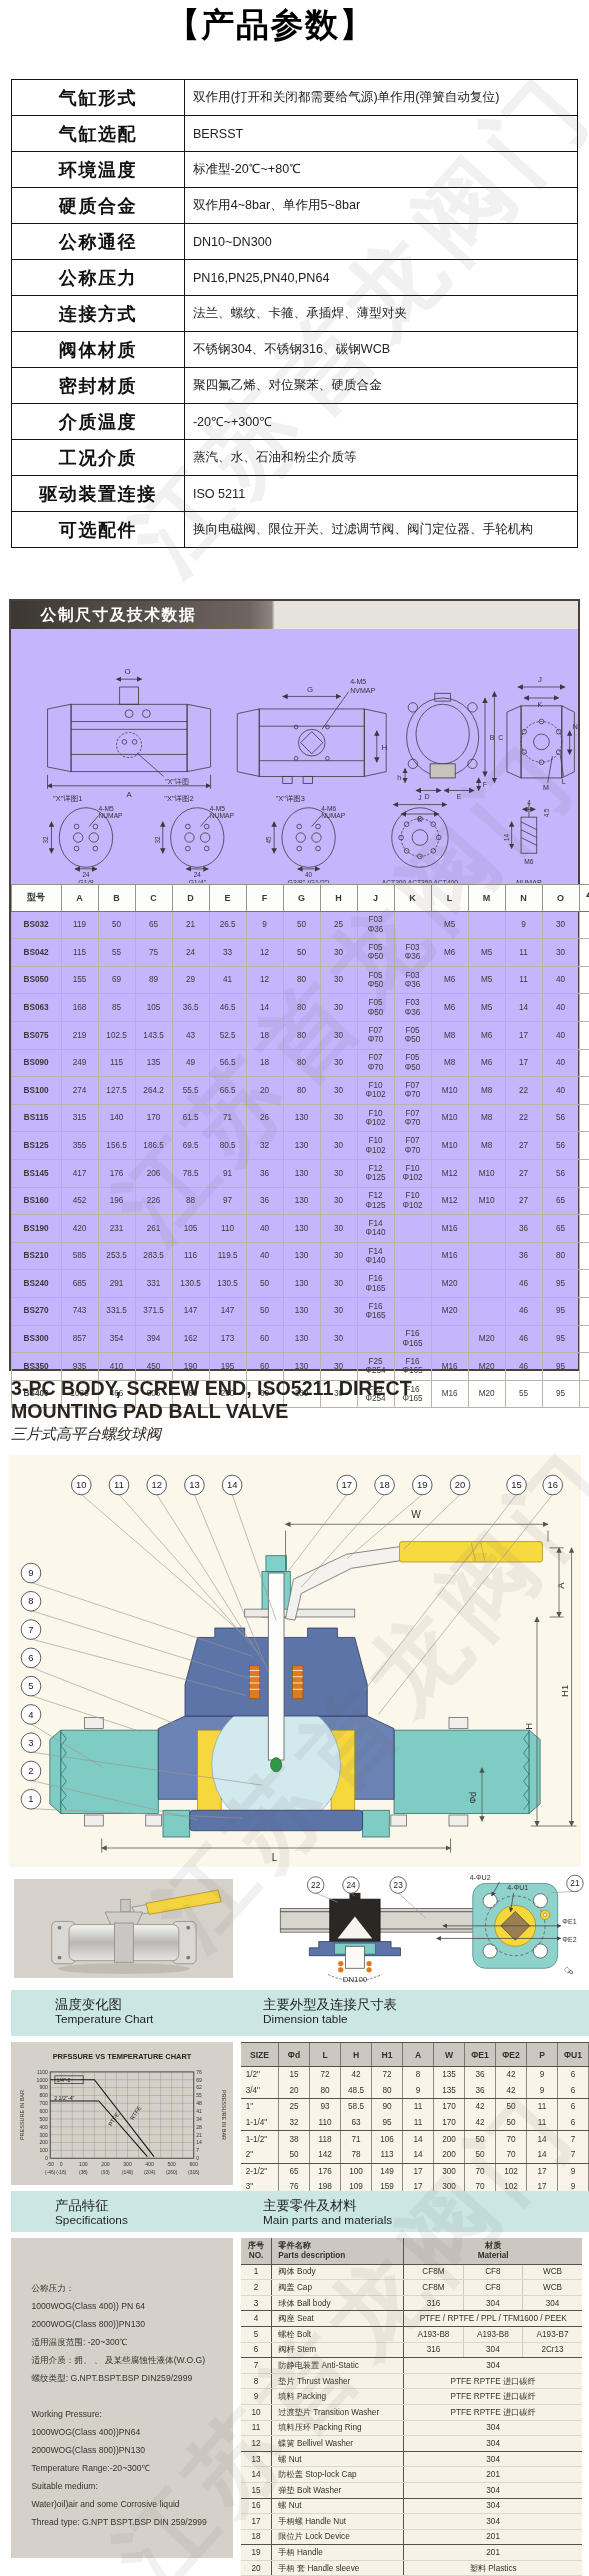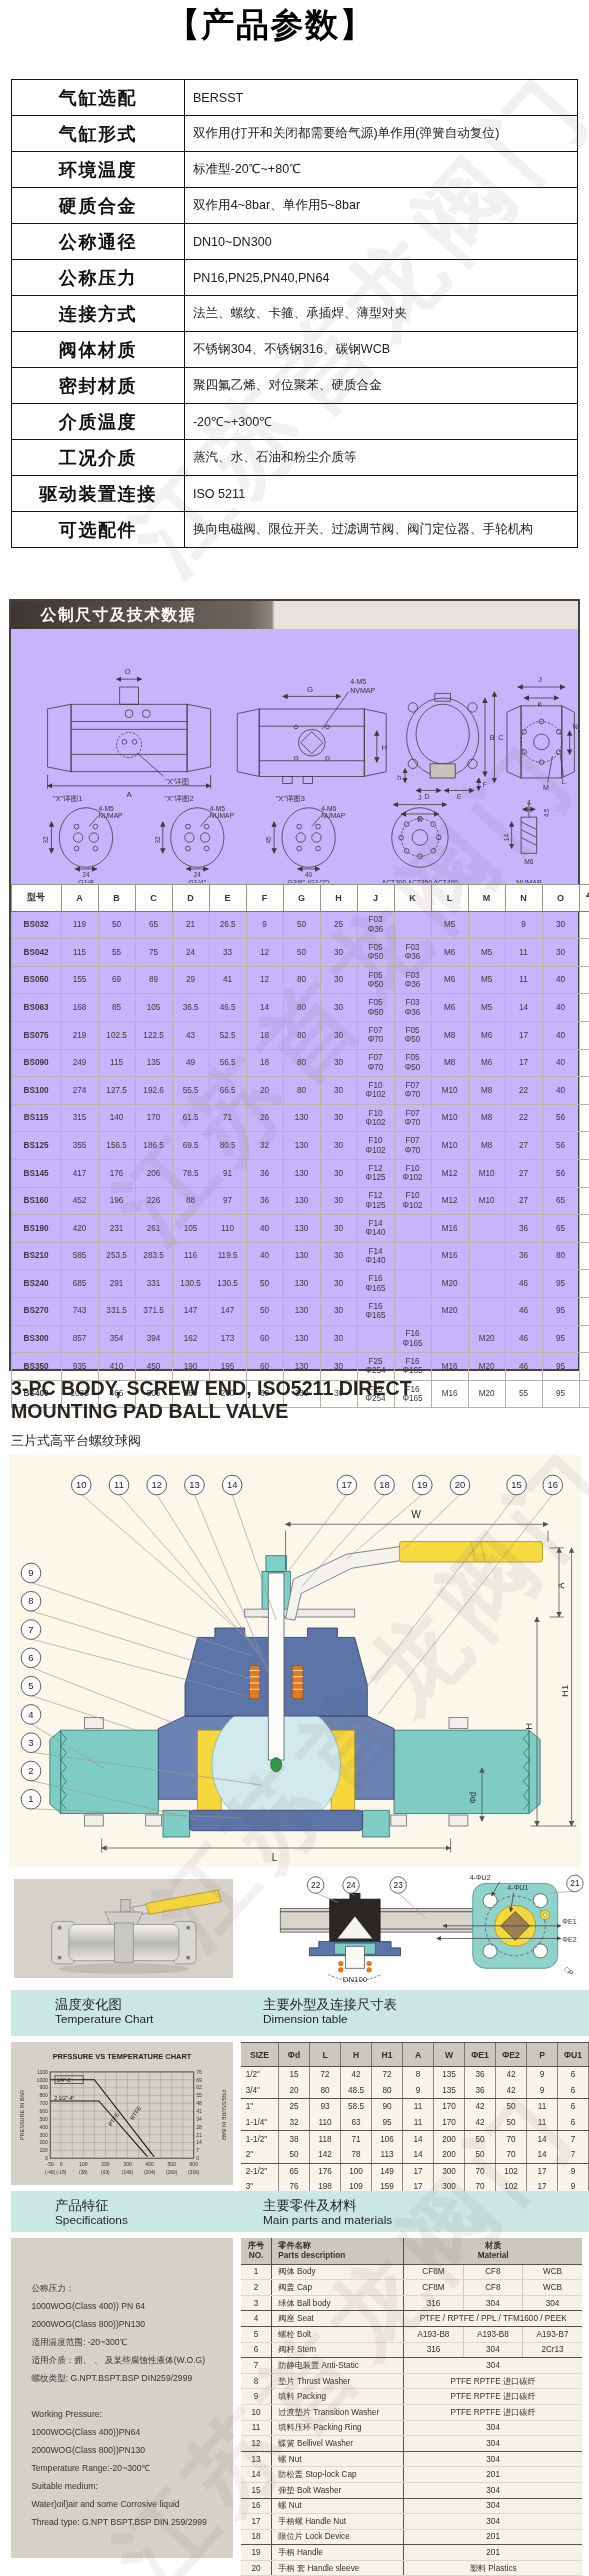--- a/index.html
+++ b/index.html
@@ -24,21 +24,21 @@
       color:#fff;font-size:15.7px;font-weight:bold;letter-spacing:1.6px;padding-left:30px;}
   .metric-table{position:absolute;left:0px;top:283px;width:567px;border-collapse:collapse;
       font-size:8.2px;color:#3a3a3a;table-layout:fixed;}
   .metric-table th{height:23.6px;font-size:9px;font-weight:bold;border:0.8px solid #9a958b;
       border-bottom:1.3px solid #7b766c;background:#fdfdfb;}
   .metric-table td{height:24.6px;text-align:center;border:0.8px solid #b9b4aa;white-space:pre-line;line-height:1.15;}
   .metric-table td:first-child{font-weight:bold;}
   
   .pc-heading{position:absolute;top:1377px;left:11px;}
   .pc-heading .en{font-size:19.6px;font-weight:800;color:#2b231e;line-height:23px;}
-  .pc-heading .zh{font-size:13px;color:#2b231e;margin-top:9px;}
+  .pc-heading .zh{font-size:15px;color:#2b231e;margin-top:2px;font-style:italic;}
   
   .cream-box{position:absolute;top:1455px;left:8.6px;width:572px;height:412px;background:#fbf7eb;}
   
   .photo-box{position:absolute;top:1879px;left:14px;width:219px;height:99px;background:#d6d2c9;}
   
   .right-diagram{position:absolute;top:1874px;left:237px;width:349px;height:110px;background:#fff;}
   
   .teal-bar{position:absolute;height:46px;background:#cbe7e4;}
   .teal-bar .zh{font-size:13.4px;color:#1f1f1f;line-height:15px;padding-top:7px;}
   .teal-bar .en{font-size:11.8px;color:#1f1f1f;line-height:15px;}
@@ -80,26 +80,26 @@
 <div class="wm" style="top:259px;left:47px;">江苏首龙阀门</div>
 <div class="wm" style="top:927px;left:31px;">江苏首龙阀门</div>
 <div class="wm" style="top:1634px;left:71px;">江苏首龙阀门</div>
 <div class="wm" style="top:2278px;left:31px;">江苏首龙阀门</div>
 
 <div class="page-title">【产品参数】</div>
 
 <table class="param-table">
   <tbody id="param-tbody">
       <tr>
+        <td class="plabel">气缸形式</td>
+        <td class="pvalue">双作用(打开和关闭都需要给气源)单作用(弹簧自动复位)</td>
+      </tr>
+      <tr>
         <td class="plabel">气缸选配</td>
         <td class="pvalue">BERSST</td>
-      </tr>
-      <tr>
-        <td class="plabel">气缸形式</td>
-        <td class="pvalue">双作用(打开和关闭都需要给气源)单作用(弹簧自动复位)</td>
       </tr>
       <tr>
         <td class="plabel">环境温度</td>
         <td class="pvalue">标准型-20℃~+80℃</td>
       </tr>
       <tr>
         <td class="plabel">硬质合金</td>
         <td class="pvalue">双作用4~8bar、单作用5~8bar</td>
       </tr>
       <tr>
@@ -432,21 +432,21 @@
           <td>M6</td>
           <td>M5</td>
           <td>14</td>
           <td>40</td>
           <td>G1/4"</td>
         </tr>
         <tr>
           <td>BS075</td>
           <td>219</td>
           <td>102.5</td>
-          <td>122.5</td>
+          <td>143.5</td>
           <td>43</td>
           <td>52.5</td>
           <td>18</td>
           <td>80</td>
           <td>30</td>
           <td>F07
 Φ70</td>
           <td>F05
 Φ50</td>
           <td>M8</td>
@@ -472,21 +472,21 @@
           <td>M8</td>
           <td>M6</td>
           <td>17</td>
           <td>40</td>
           <td>G1/4"</td>
         </tr>
         <tr>
           <td>BS100</td>
           <td>274</td>
           <td>127.5</td>
-          <td>192.6</td>
+          <td>264.2</td>
           <td>55.5</td>
           <td>66.5</td>
           <td>20</td>
           <td>80</td>
           <td>30</td>
           <td>F10
 Φ102</td>
           <td>F07
 Φ70</td>
           <td>M10</td>

